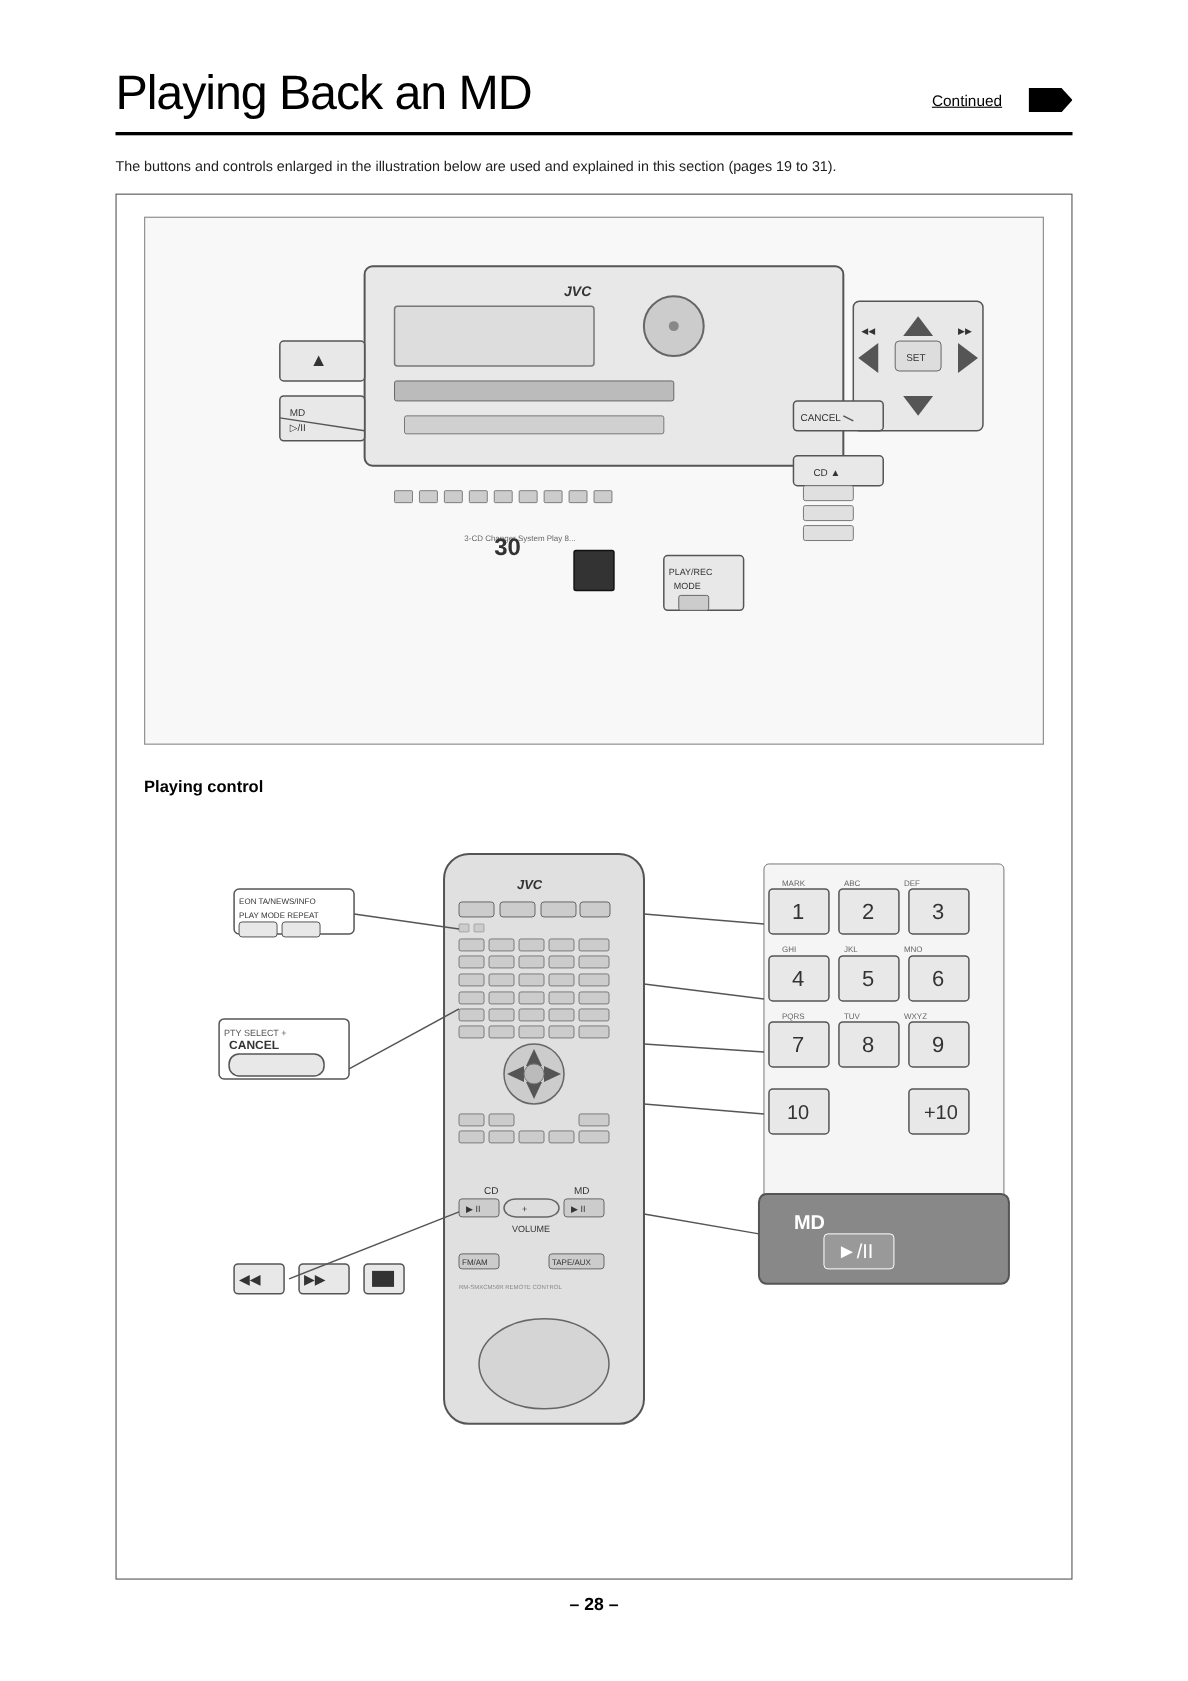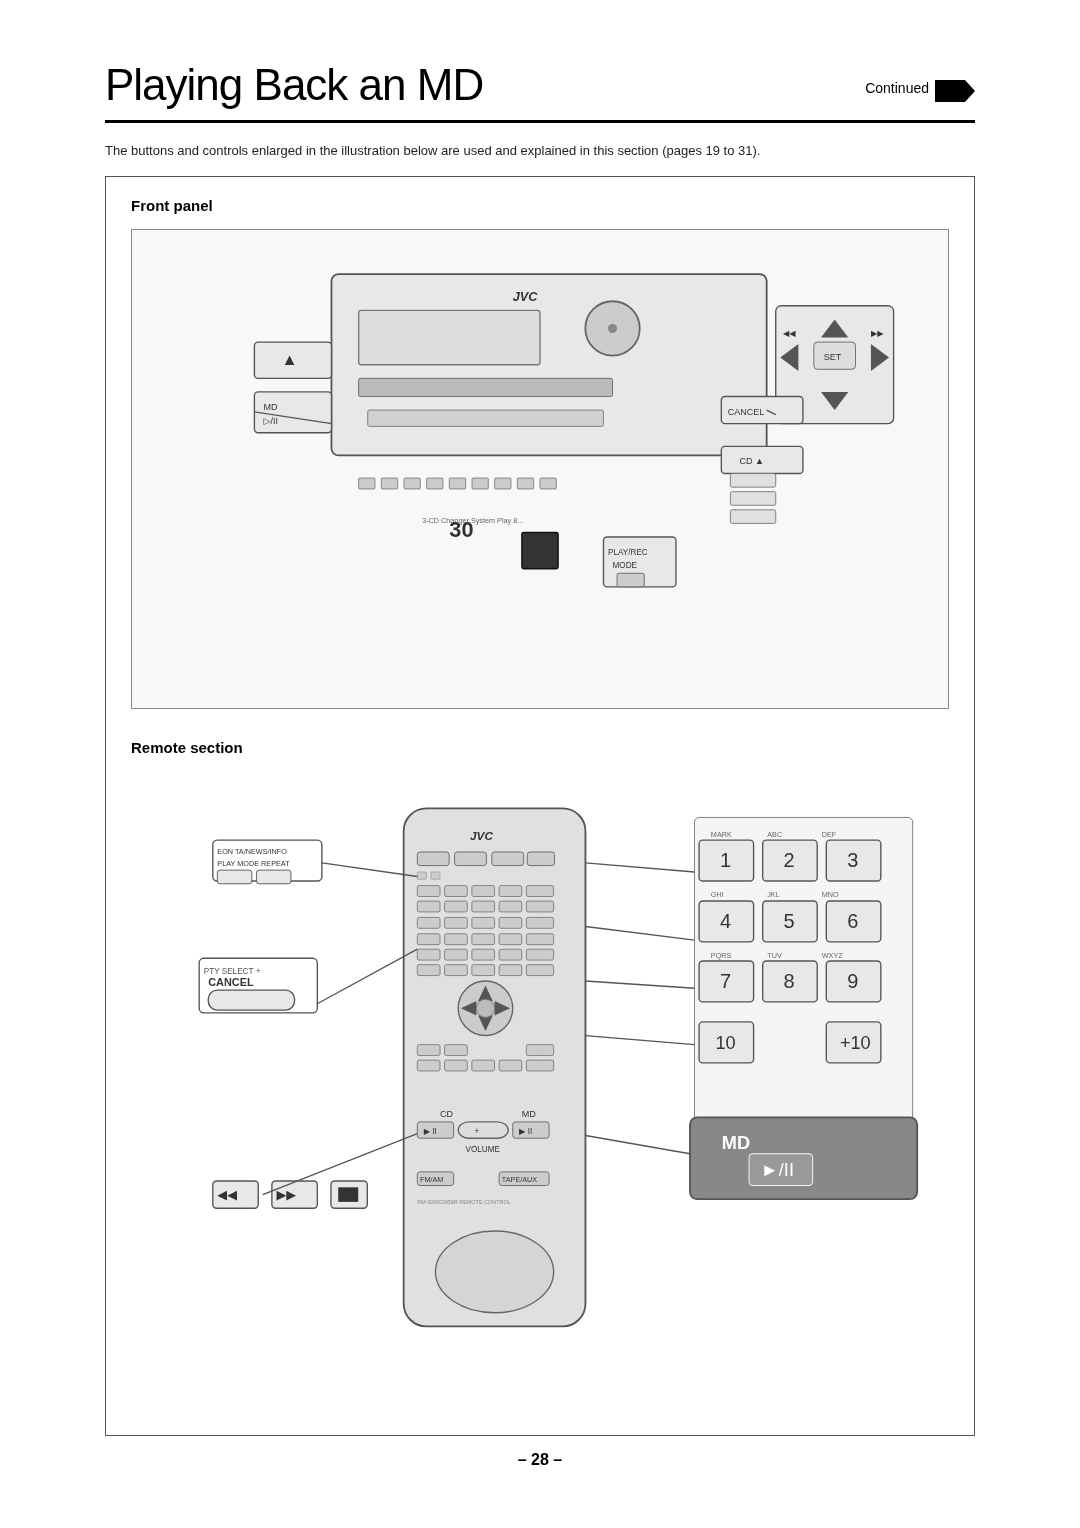--- a/index.html
+++ b/index.html
@@ -31,22 +31,24 @@
 
     .page-title {
       font-size: 44px;
       font-weight: normal;
       letter-spacing: -1px;
     }
 
     .continued-label {
       font-size: 14px;
       display: flex;
-      gap: 6px;
+      align-items: center;
+      gap: 24px;
       margin-bottom: 8px;
+      text-decoration: underline;
     }
 
     .continued-arrow {
       width: 40px;
       height: 22px;
       background: #000;
       clip-path: polygon(0 0, 75% 0, 100% 50%, 75% 100%, 0 100%);
     }
 
     .description-text {
@@ -110,21 +112,20 @@
       <span>Continued</span>
       <div class="continued-arrow"></div>
     </div>
   </div>
 
   <p class="description-text">The buttons and controls enlarged in the illustration below are used and explained in this section (pages 19 to 31).</p>
 
   <div class="main-box">
 
     <div>
-      <div class="section-label">Front panel</div>
 
       <div class="front-panel-area">
         <svg viewBox="0 0 900 470" class="device-svg">
 
           <rect x="220" y="20" width="480" height="200" rx="8" ry="8" fill="#e8e8e8" stroke="#555" stroke-width="2"></rect>
 
           <text x="420" y="50" font-size="14" font-weight="bold" fill="#333" font-style="italic">JVC</text>
 
           <rect x="250" y="60" width="200" height="60" rx="3" fill="#ddd" stroke="#777" stroke-width="1.5"></rect>
 
@@ -187,21 +188,21 @@
           <rect x="450" y="245" width="18" height="12" rx="1" fill="#ccc" stroke="#666" stroke-width="0.8"></rect>
 
           <rect x="660" y="240" width="50" height="15" rx="2" fill="#e0e0e0" stroke="#777" stroke-width="1"></rect>
           <rect x="660" y="260" width="50" height="15" rx="2" fill="#e0e0e0" stroke="#777" stroke-width="1"></rect>
           <rect x="660" y="280" width="50" height="15" rx="2" fill="#e0e0e0" stroke="#777" stroke-width="1"></rect>
         </svg>
       </div>
     </div>
 
     <div class="remote-control-area">
-      <div class="section-label">Remote section</div>
+      <div class="section-label">Playing control</div>
       
       <svg viewBox="0 0 900 640" style="width:100%;height:620px;">
 
         <rect x="300" y="20" width="200" height="570" rx="25" ry="25" fill="#e0e0e0" stroke="#555" stroke-width="2"></rect>
 
         <text x="373" y="55" font-size="13" font-weight="bold" fill="#333" font-style="italic">JVC</text>
 
         <rect x="315" y="68" width="35" height="15" rx="3" fill="#ccc" stroke="#666" stroke-width="1"></rect>
         <rect x="356" y="68" width="35" height="15" rx="3" fill="#ccc" stroke="#666" stroke-width="1"></rect>
         <rect x="397" y="68" width="35" height="15" rx="3" fill="#ccc" stroke="#666" stroke-width="1"></rect>

